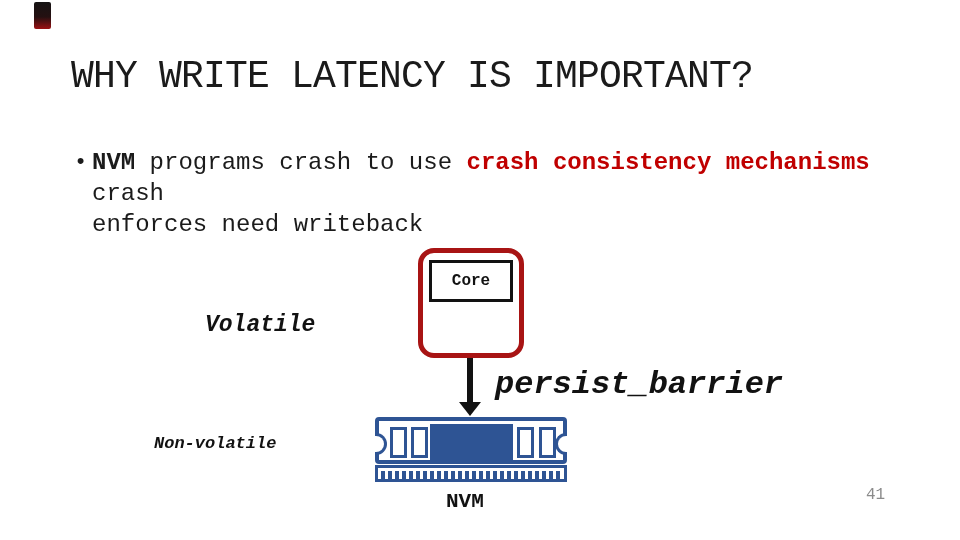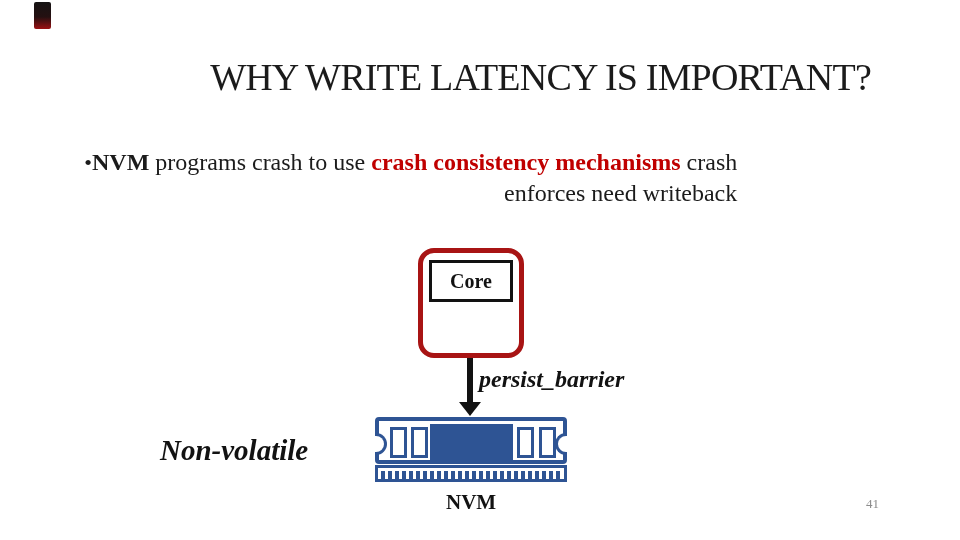--- a/index.html
+++ b/index.html
@@ -1,19 +1,18 @@
 <!DOCTYPE html>
 <html><head>
 <meta charset="utf-8">
 <style>
   html,body{margin:0;padding:0;background:#ffffff;}
   .slide{
     position:relative;width:960px;height:540px;background:#ffffff;overflow:hidden;
-    font-family:Liberation Serif, serif;
-    text-align:right;
+    font-family:Liberation Mono, monospace;
     --accent-red:#C00000;--core-red:#A81414;--dimm-blue:#2E5494;
     --text-dark:#1B1B1B;--page-gray:#8B8B8B;
   }
   .corner-marker{
     position:absolute;left:34px;top:2px;width:17px;height:27px;border-radius:2px;
     background:linear-gradient(180deg,#161414 0%,#241011 55%,#9c1113 100%);
   }
   .title{
     position:absolute;left:71px;top:57px;width:800px;
     font-size:38px;line-height:40px;font-weight:400;letter-spacing:-0.8px;
@@ -28,32 +27,32 @@
   .bullet .hl{font-weight:700;color:var(--accent-red);}
   
   .core-outer{
     position:absolute;left:418px;top:248px;width:106px;height:110px;
     border:5px solid var(--core-red);border-radius:16px;background:#fff;box-sizing:border-box;
   }
   .core-inner{
     position:absolute;left:429px;top:260px;width:84px;height:42px;
     border:3px solid #121212;background:#fff;box-sizing:border-box;
     display:flex;align-items:center;justify-content:center;
-    font-size:20px;font-weight:700;color:#121212;
+    font-size:16px;font-weight:700;color:#121212;
   }
   .arrow-shaft{position:absolute;left:467px;top:358px;width:6px;height:47px;background:#121212;}
   .arrow-head{
     position:absolute;left:459px;top:402px;width:0;height:0;
     border-left:11px solid transparent;border-right:11px solid transparent;
     border-top:14px solid #121212;
   }
   .lbl{position:absolute;font-weight:700;font-style:italic;color:#121212;white-space:nowrap;}
   .lbl-volatile{left:205px;top:312px;font-size:23px;}
-  .lbl-nonvolatile{left:160px;top:434px;font-size:29px;}
-  .lbl-persist{left:479px;top:366px;font-size:24px;}
+  .lbl-nonvolatile{left:154px;top:434px;font-size:17px;}
+  .lbl-persist{left:495px;top:366px;font-size:32px;}
   
   .dimm-body{
     position:absolute;left:375px;top:417px;width:192px;height:47px;
     border:4px solid var(--dimm-blue);border-radius:4px;background:#fff;box-sizing:border-box;
   }
   .dimm-chip{
     position:absolute;top:427px;width:17px;height:31px;box-sizing:border-box;
     border:3px solid var(--dimm-blue);background:#fff;
   }
   .chip1{left:390px}.chip2{left:411px}.chip3{left:517px}.chip4{left:539px}
@@ -63,21 +62,21 @@
   .notch-right{left:555px;border:3px solid var(--dimm-blue);border-right:none;border-radius:16px 0 0 16px;}
   .dimm-pins{
     position:absolute;left:375px;top:465px;width:192px;height:17px;box-sizing:border-box;
     border:3px solid var(--dimm-blue);background:#fff;
   }
   .pins-comb{
     position:absolute;left:3px;right:3px;top:3px;height:8px;
     background:repeating-linear-gradient(90deg,var(--dimm-blue) 0 4px,transparent 4px 7px);
   }
   .nvm-label{position:absolute;left:446px;top:490px;font-size:21px;font-weight:700;color:#121212;}
-  .page-number{position:absolute;left:866px;top:496px;font-size:13px;color:var(--page-gray);}
+  .page-number{position:absolute;left:866px;top:486px;font-size:16px;color:var(--page-gray);}
 </style>
 </head>
 <body>
 
 <div class="slide" style="--accent-red: #C00000; --core-red: #A81414; --dimm-blue: #2E5494; --text-dark: #1B1B1B; --page-gray: #8B8B8B;">
 
   <div class="corner-marker"></div>
 
   <div class="title">WHY WRITE LATENCY IS IMPORTANT?</div>
 
@@ -87,20 +86,21 @@
       <span class="b">NVM</span><span> programs crash to use </span><span class="hl">crash consistency mechanisms</span><span> crash</span><br>
       <span>enforces need writeback</span>
     </div>
   </div>
 
   <div class="core-outer"></div>
   <div class="core-inner">
     <span>Core</span>
   </div>
 
+  <div class="lbl lbl-volatile">Volatile</div>
 
   <div class="arrow-shaft"></div>
   <div class="arrow-head"></div>
 
   <div class="lbl lbl-persist">persist_barrier</div>
 
   <div class="lbl lbl-nonvolatile">Non-volatile</div>
 
   <div>
     <div class="dimm-body"></div>

